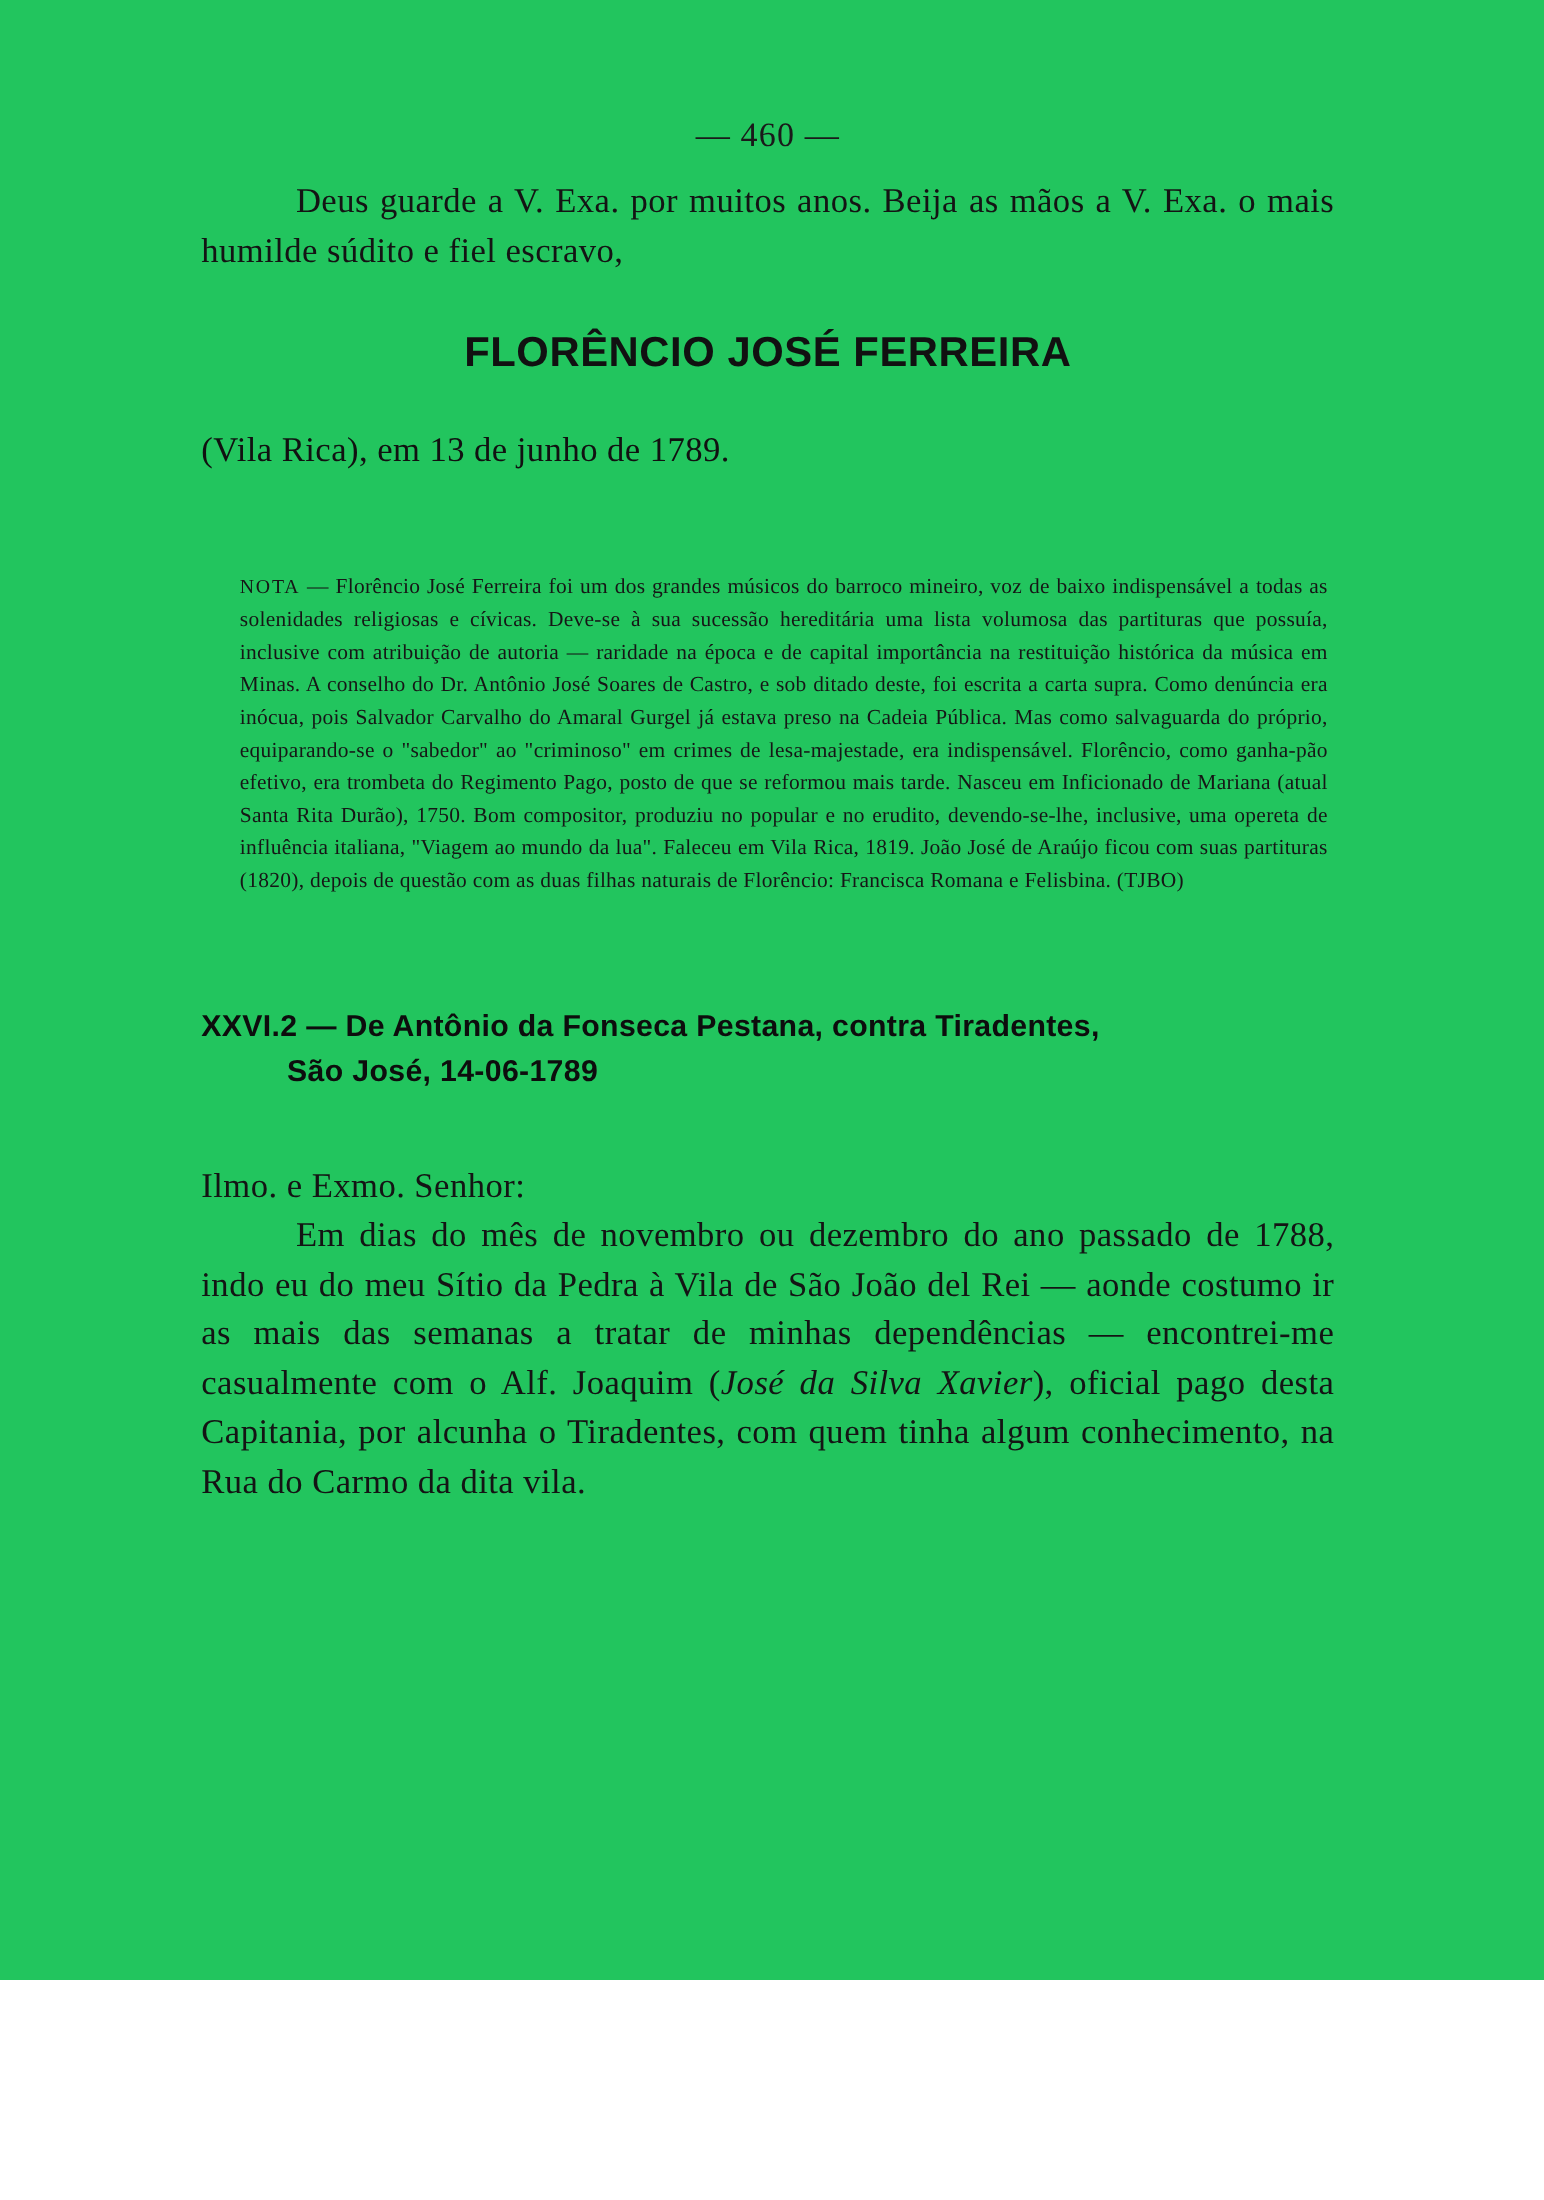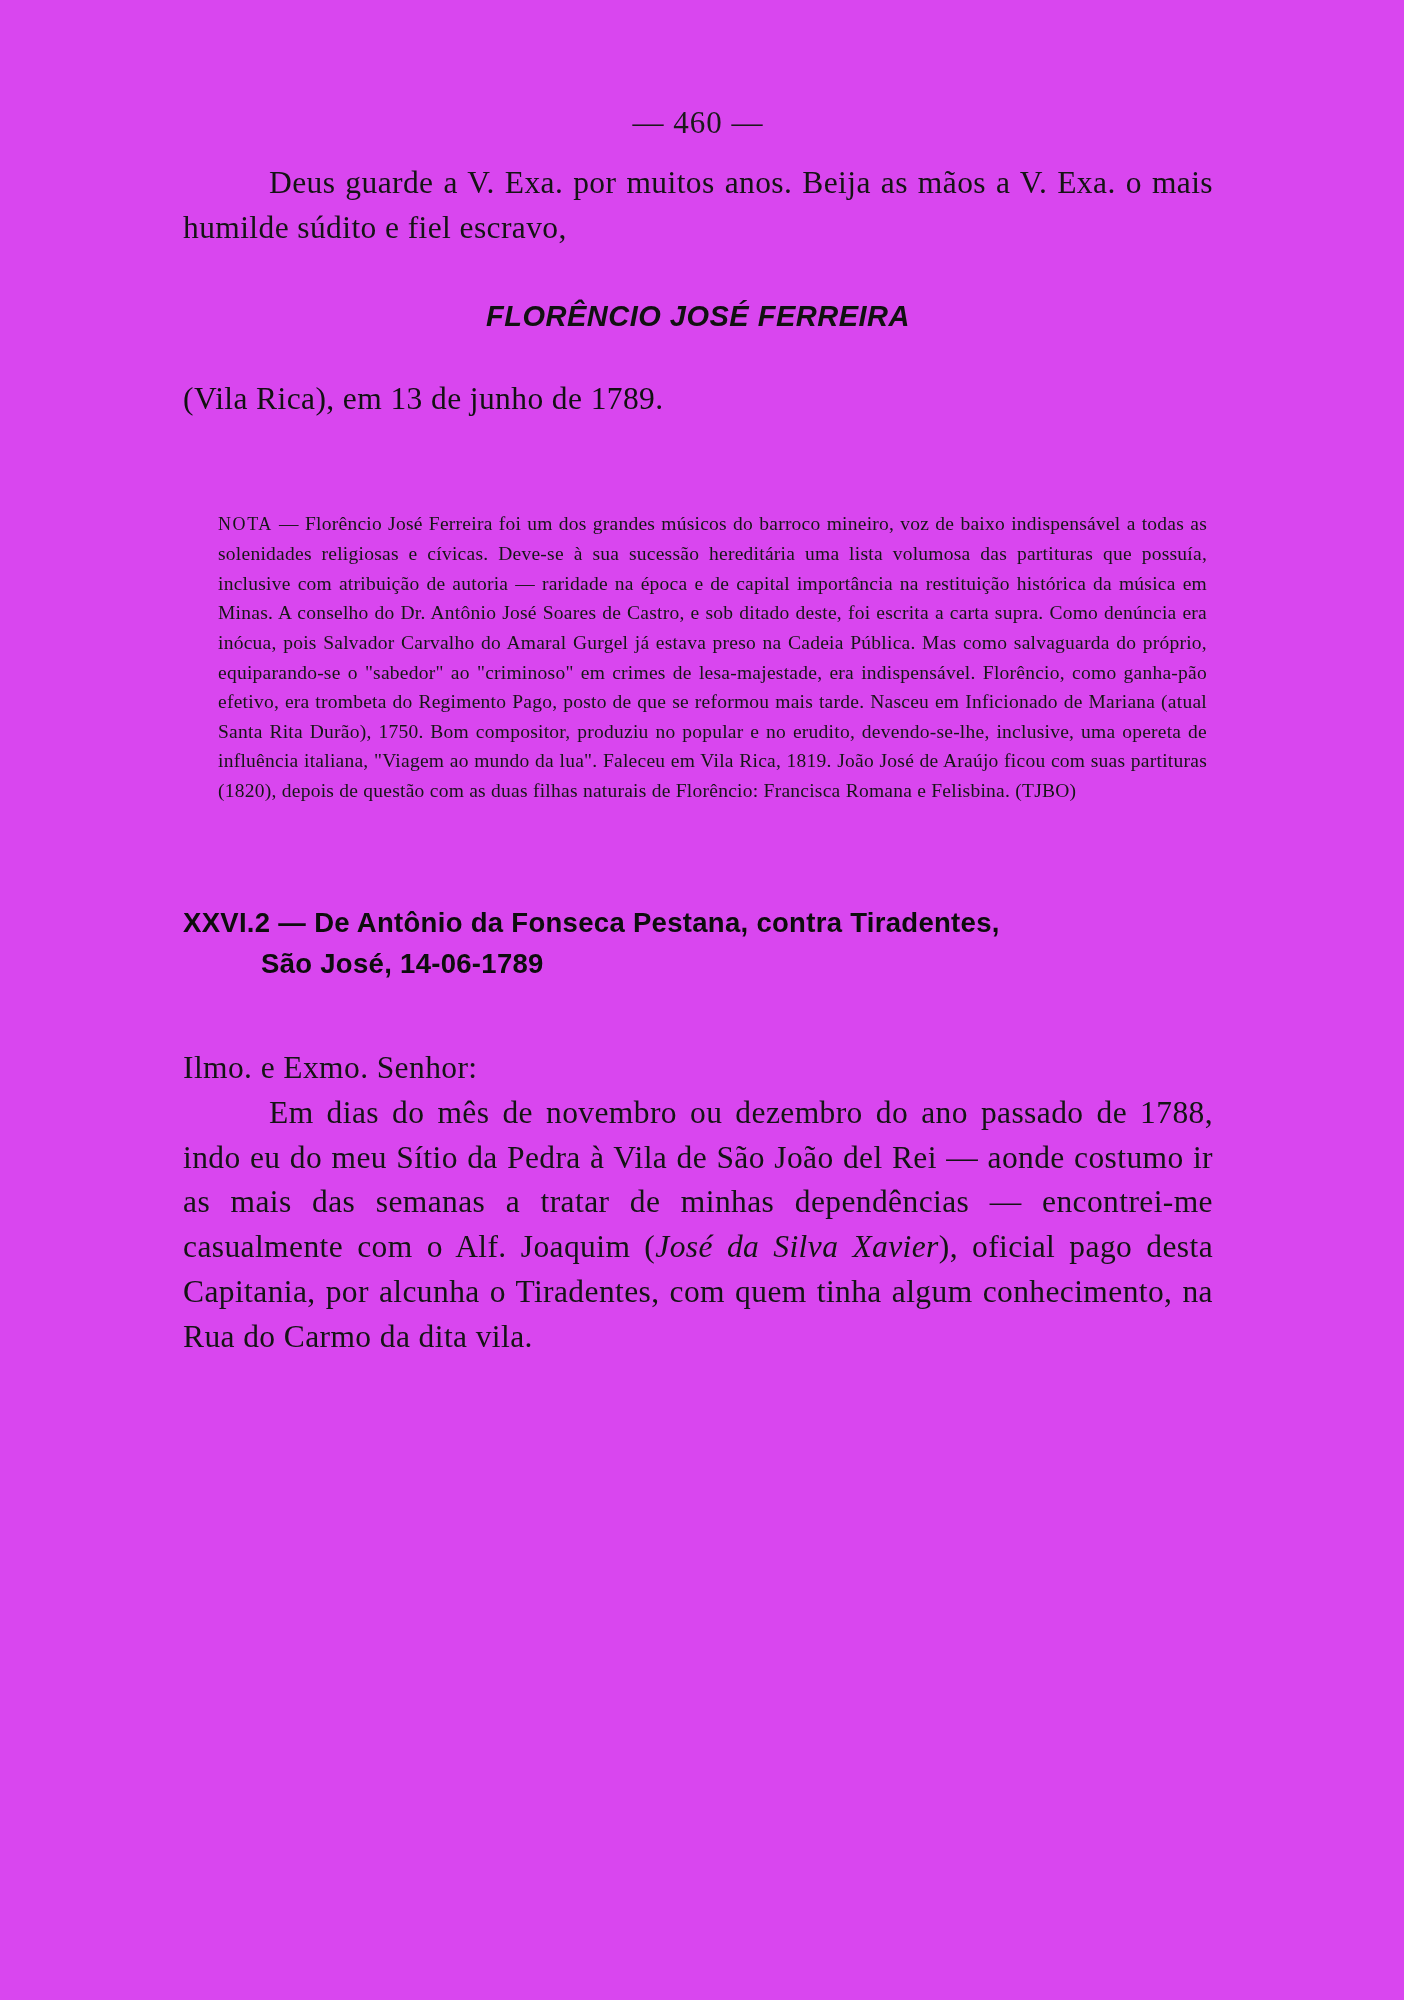--- a/index.html
+++ b/index.html
@@ -3,22 +3,22 @@
 <meta charset="utf-8">
 <style>
   html, body {
     margin: 0;
     padding: 0;
     background: #ffffff;
   }
   .page {
     position: relative;
     width: 1404px;
-    height: 2000px;
-    background: #d946ef;
+    height: 1800px;
+    background: #22c55e;
     font-family: "Liberation Serif", serif;
     color: #111111;
     overflow: hidden;
   }
   .content {
     position: absolute;
     left: 183px;
     top: 0;
     width: 1030px;
   }
@@ -38,23 +38,22 @@
   }
   .p-first {
     margin-top: 48px;
   }
   .p-indent {
     text-indent: 86px;
   }
   .signature {
     margin-top: 50px;
     text-align: center;
-    font-style: italic;
     font-weight: bold;
-    font-size: 29px;
+    font-size: 38px;
     font-family: "Liberation Sans", sans-serif;
     letter-spacing: 0.5px;
   }
   .place-date {
     margin-top: 48px;
     font-size: 31.5px;
     letter-spacing: 0.4px;
   }
   .note {
     margin-top: 92px;

